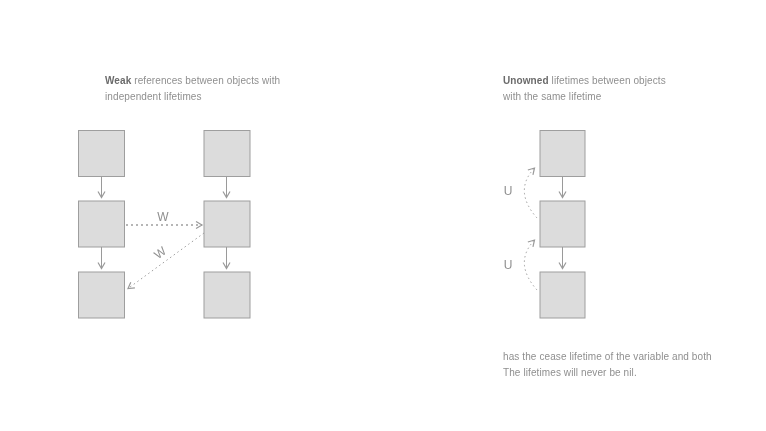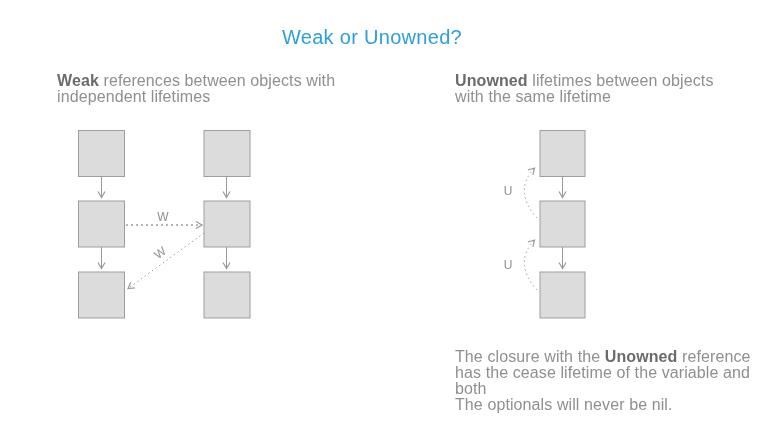--- a/index.html
+++ b/index.html
@@ -22,24 +22,25 @@
     width: 744px;
     margin: 0;
     text-align: center;
     font-size: 20px;
     font-weight: 400;
     letter-spacing: 0.3px;
     color: #2D9FDB;
   }
   .para {
     position: absolute;
-    font-size: 16px;
+    font-size: 10px;
     line-height: 16px;
     letter-spacing: 0.1px;
     color: #8f8f8f;
+    margin-left: 48px;
   }
   .para strong {
     color: #6b6b6b;
     font-weight: 700;
   }
   .p-left-heading  { left: 57px;  top: 73px;  }
   .p-right-heading { left: 455px; top: 73px;  }
   .p-left-caption  { left: 57px;  top: 349px; }
   .p-right-caption { left: 455px; top: 349px; }
 
@@ -76,21 +77,20 @@
     font-family: "Liberation Sans", sans-serif;
     font-size: 12px;
     fill: #8f8f8f;
   }
 </style>
 </head>
 <body>
 
 <div class="slide">
 
-  <h1 class="title">Weak or Unowned?</h1>
 
   <div class="para p-left-heading">
     <div><strong>Weak</strong><span> references between objects with</span></div>
     <div>independent lifetimes</div>
   </div>
 
   <div class="para p-right-heading">
     <div><strong>Unowned</strong><span> lifetimes between objects</span></div>
     <div>with the same lifetime</div>
   </div>
@@ -137,18 +137,17 @@
 
     <path class="weak-ref-fine" d="M42,98 Q18,71 39.5,48" marker-end="url(#chev-r)"></path>
     <path class="weak-ref-fine" d="M42,170 Q18,143 39.5,120" marker-end="url(#chev-r)"></path>
 
     <text class="svg-label" x="13" y="75" text-anchor="middle">U</text>
     <text class="svg-label" x="13" y="149" text-anchor="middle">U</text>
   </svg>
 
 
   <div class="para p-right-caption">
-    <div><span>The closure with the </span><strong>Unowned</strong><span> reference</span></div>
     <div>has the cease lifetime of the variable and both</div>
-    <div>The optionals will never be nil.</div>
+    <div>The lifetimes will never be nil.</div>
   </div>
 
 </div>
 
 </body></html>

